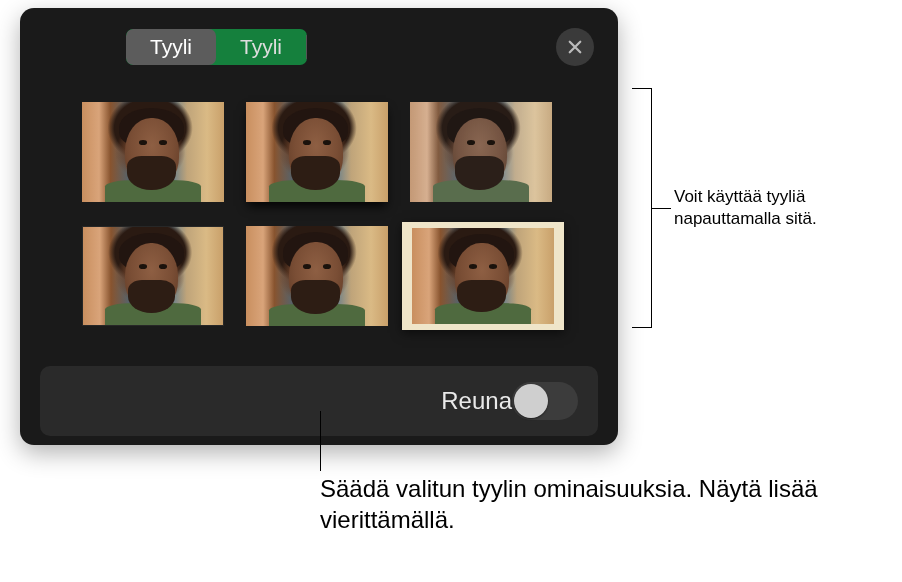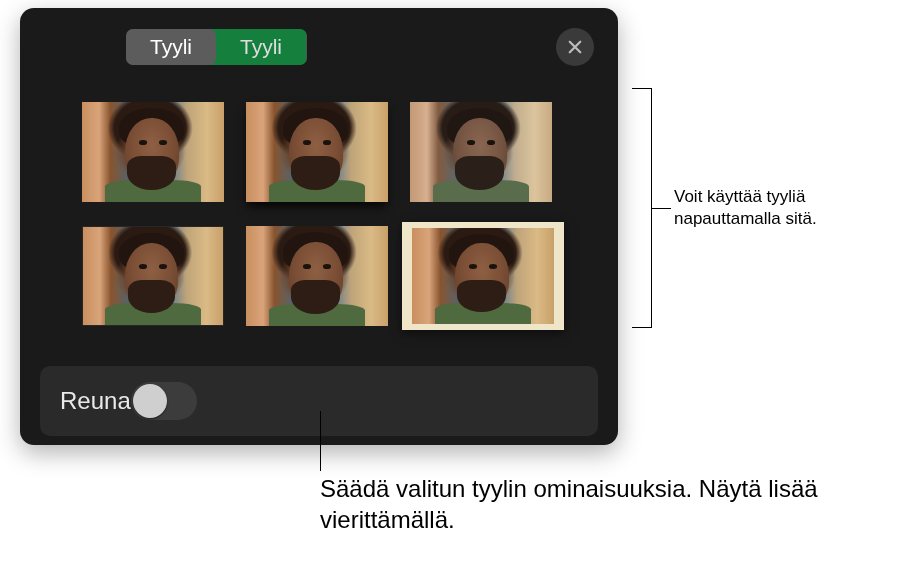--- a/index.html
+++ b/index.html
@@ -181,21 +181,21 @@
       line-height: 1.28;
       color: #000;
     }
     .border-row {
       margin: 18px 20px 0 20px;
       background: #2a2a2a;
       border-radius: 10px;
       padding: 16px 20px;
       display: flex;
       align-items: center;
-      justify-content: flex-start;
+      justify-content: flex-end;
     }
     .border-label {
       color: #e9e9e9;
       font-size: 24px;
     }
     .toggle {
       width: 66px;
       height: 38px;
       border-radius: 19px;
       background: #3c3c3c;

